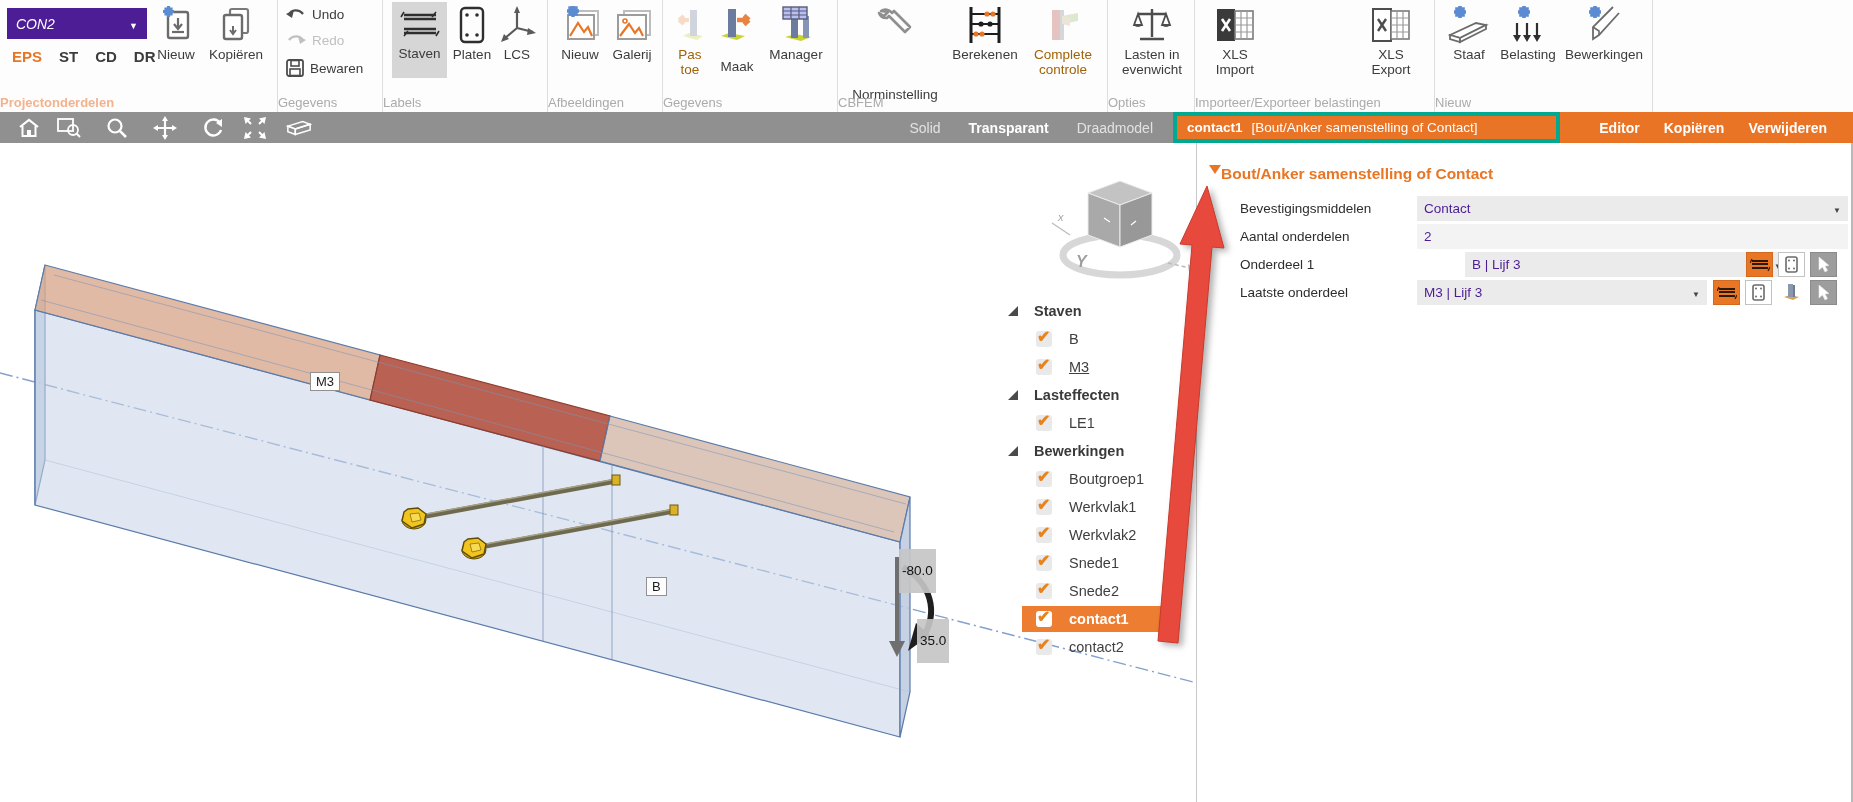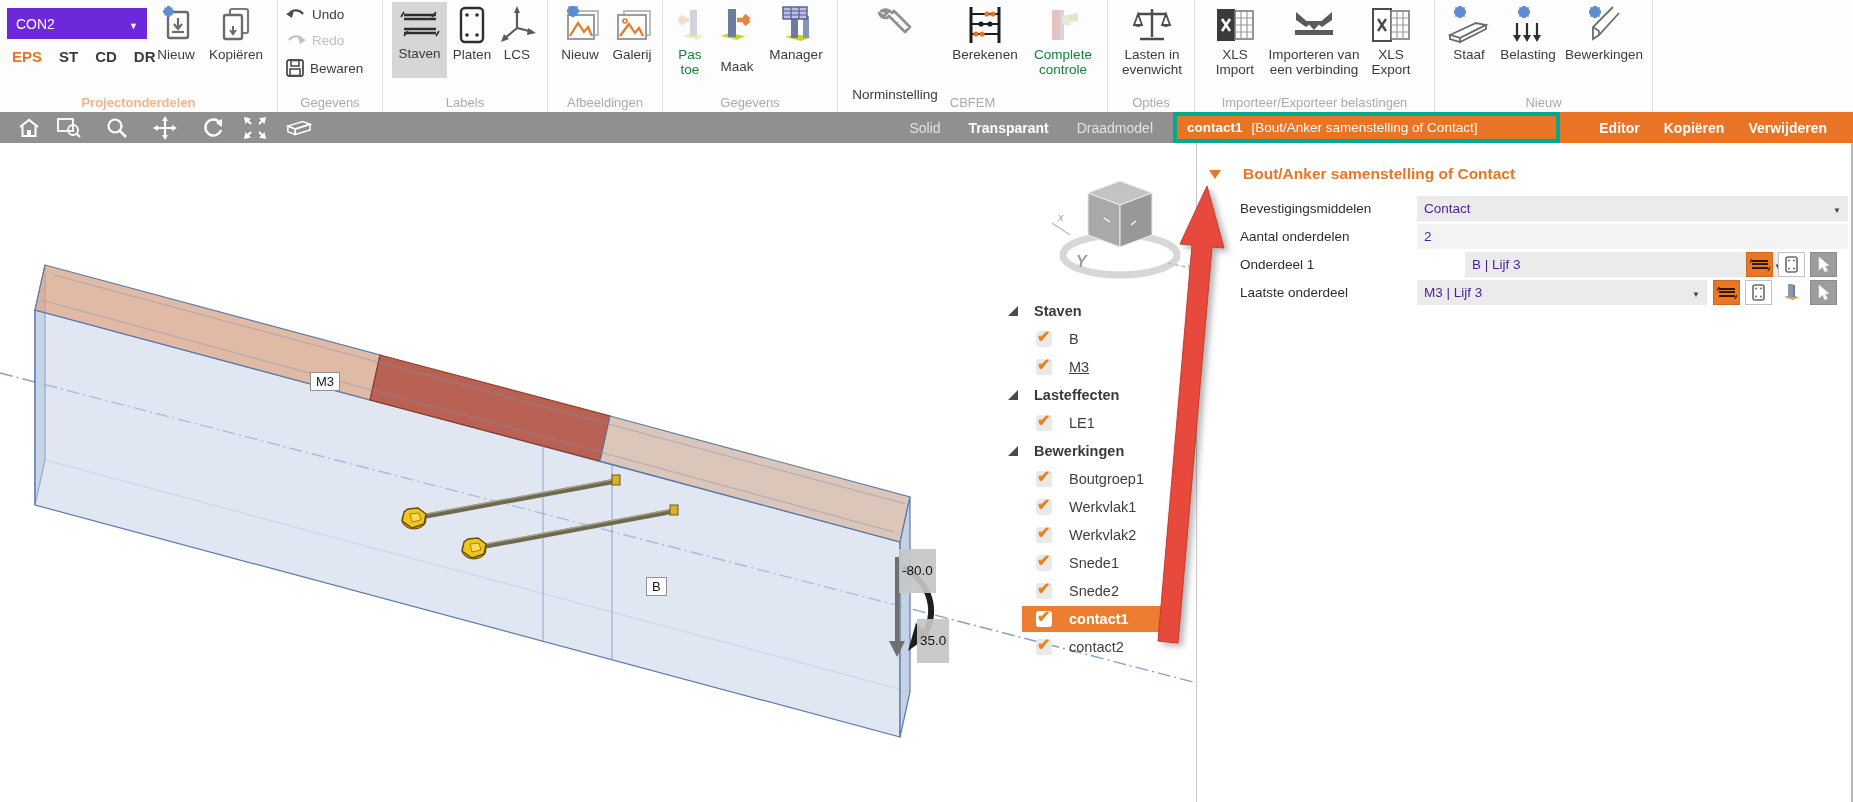--- a/index.html
+++ b/index.html
@@ -3,35 +3,35 @@
 <meta charset="utf-8">
 <style>
   * { margin:0; padding:0; box-sizing:border-box; }
   html,body { width:1853px; height:802px; overflow:hidden; background:#fff;
     font-family:"Liberation Sans", sans-serif; }
   .abs { position:absolute; }
 
   
   #ribbon { position:absolute; left:0; top:0; width:1853px; height:112px; background:#fdfdfd; z-index:5; }
   .rgroup { position:absolute; top:0; height:112px; border-right:1px solid #dedede; }
-  .rgroup-label { position:absolute; left:0; right:0; bottom:2px; text-align:center;
+  .rgroup-label { position:absolute; left:0; right:0; bottom:2px; 
     font-size:13px; color:#ababab; white-space:nowrap; }
   .rgroup-label.accent { color:#f2b38e; font-weight:bold; }
   .rbtn { position:absolute; top:3px; display:flex; flex-direction:column; align-items:center;
     font-size:13.5px; color:#3c3c3c; cursor:default; }
   .rbtn .ric { height:44px; display:flex; align-items:center; justify-content:center; }
   .rbtn .rlabel { text-align:center; line-height:15px; }
-  .rbtn.disabled { color:#15803d;justify-content:space-between; }
+  .rbtn.disabled { color:#a16207;justify-content:space-between; }
   .rbtn.disabled svg { opacity:.45; }
   .rbtn.active { background:#d6d6d6; }
   .srow { position:absolute; left:8px; display:flex; gap:6px; align-items:center;
     font-size:13.5px; color:#3c3c3c; }
   .srow.disabled { color:#c0c0c0; }
-  #con-box { position:absolute; left:7px; top:8px; width:140px; height:31px; background:#6d28d9;
-    color:#fff; font-size:14px; display:flex; align-items:center; padding:0 9px; }
+  #con-box { position:absolute; left:7px; top:8px; width:140px; height:31px; background:#4c1d95;
+    color:#fff; font-size:14px; display:flex; align-items:center; padding:0 9px;font-style:italic; }
   #con-box .caret { margin-left:auto; }
   .caret-dn::after { content:"▼"; font-size:8px; }
   .caret-dn-w::after { content:"▼"; font-size:9px; color:#fff; }
   #proj-tabs { position:absolute; left:12px; top:48px; display:flex; gap:17px;
     font-size:15px; font-weight:bold; color:#3c3c3c; }
   #proj-tabs .tab.active { color:#e87624; }
 
   
   #viewbar { position:absolute; left:0; top:112px; width:1197px; height:31px; background:#909090; z-index:6; }
   .vtool { position:absolute; top:4px; width:26px; height:24px; display:flex; align-items:center; justify-content:center; }
@@ -68,21 +68,21 @@
     font-size:16px; font-weight:bold; }
   .titem-label { position:absolute; left:66px; }
   #sel-row-bg { position:absolute; left:19px; width:158px; height:26px; background:#ed7d31;
     clip-path:polygon(0 0, 89% 0, 100% 50%, 89% 100%, 0 100%); }
   #sel-row-bg .tcheck { background:#fff; }
   .underline { text-decoration:underline; }
 
   
   #props { position:absolute; left:1197px; top:143px; width:656px; height:659px; background:#fff;
     border-right:2px solid #b9b9b9; z-index:3; }
-  #prop-section { position:absolute; left:12px; top:22px; display:flex; align-items:center; gap:22px; }
+  #prop-section { position:absolute; left:12px; top:22px; display:flex; align-items:flex-start; }
   #prop-section .tri { width:0; height:0; border-left:6px solid transparent; border-right:6px solid transparent;
     border-top:9px solid #e87624; }
   #prop-section .title { color:#e87624; font-weight:bold; font-size:15.5px; }
   .prow-label { position:absolute; left:43px; font-size:13.5px; color:#2d2d2d; line-height:25px; }
   .pfield { position:absolute; background:#ebebeb; height:25px; font-size:13.5px; color:#4c1d95;
     line-height:25px; padding-left:7px; }
   .pfield .fcaret { position:absolute; right:7px; top:0; color:#444; }
   .pbtn { position:absolute; width:27px; height:25px; border:1px solid #c2c2c2; background:#fff;
     display:flex; align-items:center; justify-content:center; }
   .pbtn.orange { background:#e87624; border-color:#d2691e; }
@@ -312,31 +312,20 @@
       <span class="ric">
         <svg width="40" height="36" viewBox="0 0 40 36">
           <rect x="2" y="2" width="18" height="32" fill="#3a3a3a"></rect>
           <path d="M7 12 L15 24 M15 12 L7 24" stroke="#fff" stroke-width="2.6"></path>
           <rect x="20" y="4" width="18" height="28" fill="#fff" stroke="#7a7a7a" stroke-width="1.6"></rect>
           <path d="M20 11 H38 M20 18 H38 M20 25 H38 M26 4 V32 M32 4 V32" stroke="#9a9a9a" stroke-width="1.2"></path>
         </svg>
       </span>
       <span class="rlabel">XLS Import</span>
     </div>
-    <div class="rbtn" style="left:66px;width:106px;">
-      <span class="ric">
-        <svg width="42" height="30" viewBox="0 0 42 30">
-          <path d="M3 2 L17 14 L13 17 L3 10 Z" fill="#5a5a5a"></path>
-          <path d="M39 2 L25 14 L29 17 L39 10 Z" fill="#5a5a5a"></path>
-          <polygon points="21,20 13,11 29,11" fill="#5a5a5a"></polygon>
-          <rect x="2" y="20" width="38" height="5" fill="#5a5a5a"></rect>
-        </svg>
-      </span>
-      <span class="rlabel">Importeren van een verbinding</span>
-    </div>
     <div class="rbtn" style="left:172px;width:48px;">
       <span class="ric">
         <svg width="40" height="36" viewBox="0 0 40 36">
           <rect x="2" y="2" width="18" height="32" fill="#fff" stroke="#4d4d4d" stroke-width="2"></rect>
           <path d="M7 12 L15 24 M15 12 L7 24" stroke="#4d4d4d" stroke-width="2.4"></path>
           <rect x="20" y="4" width="18" height="28" fill="#fff" stroke="#7a7a7a" stroke-width="1.6"></rect>
           <path d="M20 11 H38 M20 18 H38 M20 25 H38 M26 4 V32 M32 4 V32" stroke="#9a9a9a" stroke-width="1.2"></path>
         </svg>
       </span>
       <span class="rlabel">XLS Export</span>

